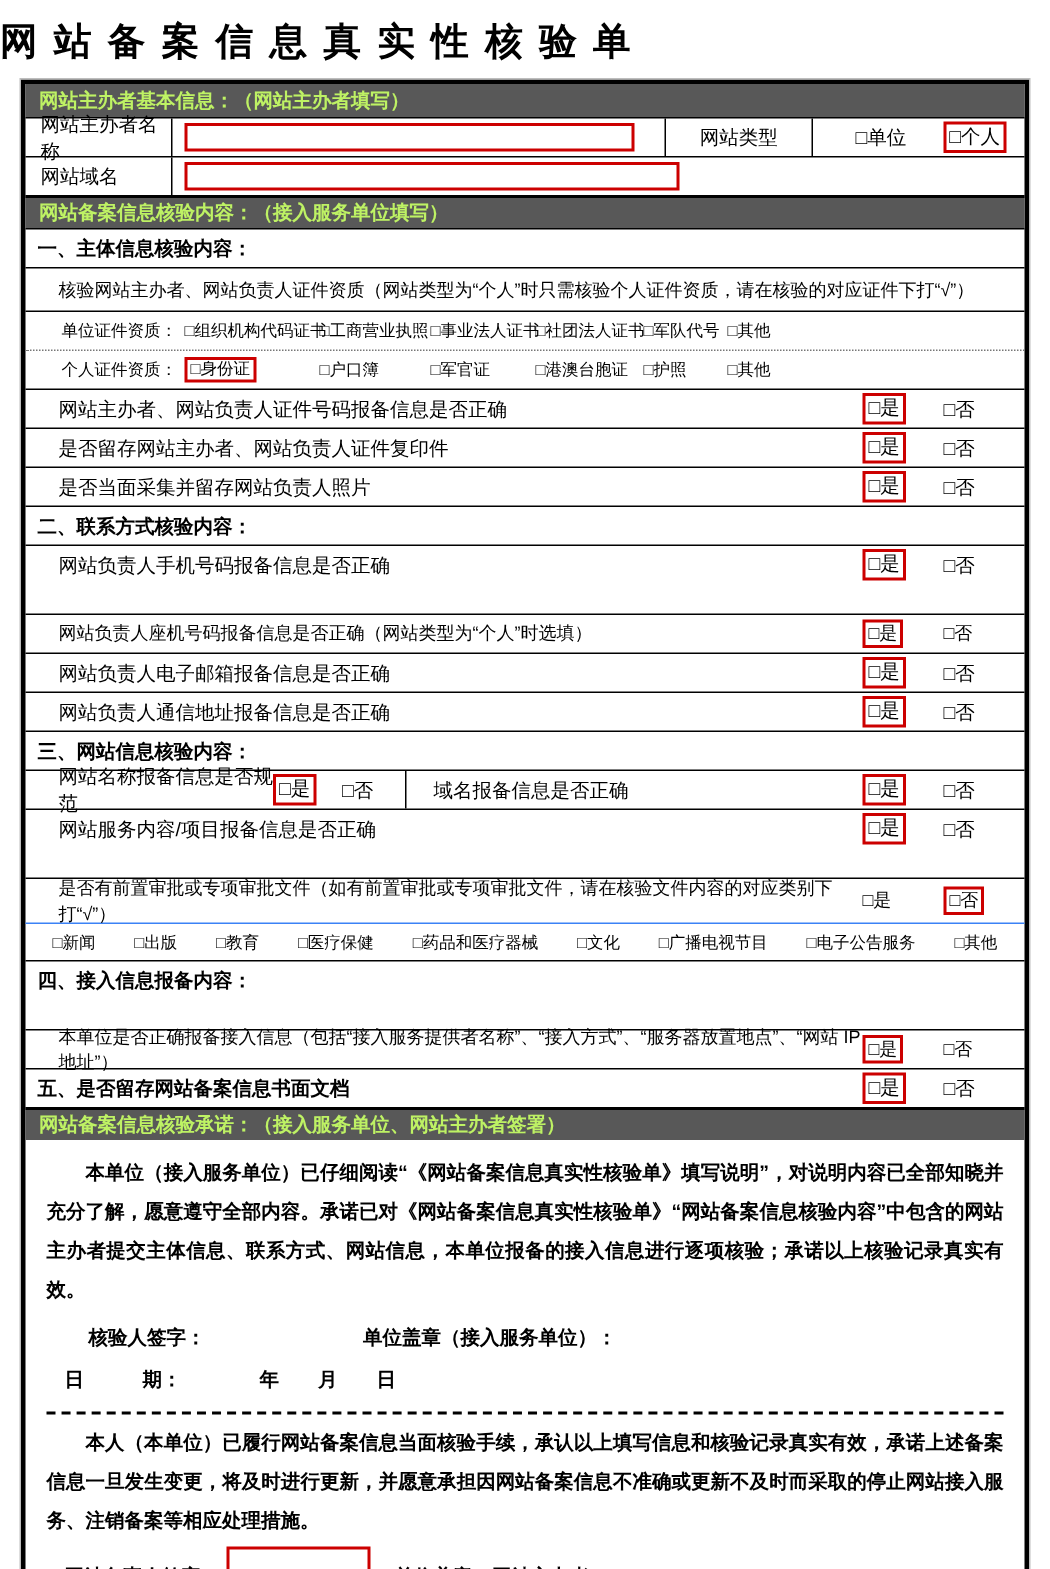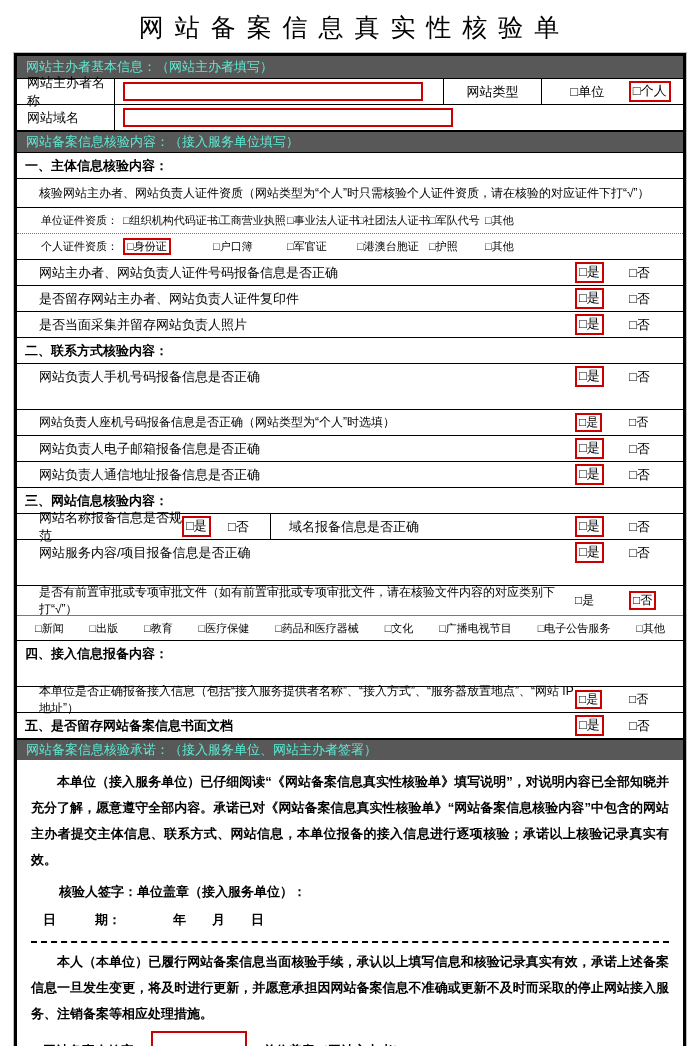--- a/index.html
+++ b/index.html
@@ -3,29 +3,29 @@
 <meta charset="utf-8">
 <style>
   * { box-sizing: border-box; }
   html,body { margin:0; padding:0; }
   body {
     width:700px; height:1046px; overflow:hidden;
     background:#ffffff; color:#000;
     font-family:"Liberation Sans","DejaVu Sans",sans-serif;
   }
   .page-title {
-    text-align:center; font-weight:normal; font-size:25px;
+    text-align:left; font-weight:bold; font-size:25px;
     letter-spacing:2px; margin:11px 0 9px;
   }
   .form {
     margin:0 14px; border:3px solid #000; outline:1px solid #bdbdbd;
     background:#fff;
   }
   .bar {
-    background:#585858; color:#5eead4; font-weight:normal; font-size:13px;
+    background:#585858; color:#bef264; font-weight:bold; font-size:13px;
     height:22px; display:flex; align-items:center; padding-left:9px;
     border-top:2px solid #000;
   }
   .bar.first { border-top:none; }
   .row {
     display:flex; align-items:center; border-top:1px solid #000;
     font-size:13px; height:26px; padding-left:22px;
   }
   .row.noind { padding-left:0; }
   .row.sect { padding-left:8px; font-weight:bold; }
@@ -53,21 +53,21 @@
   .co5 { width:56px; flex:none; } .co6 { flex:1; }
   .cats { display:flex; justify-content:space-between; align-items:center;
     height:25px; font-size:11px; padding:0 18px; border-top:1px solid #3b82f6; }
   .half-l { width:253px; flex:none; display:flex; align-items:center; height:100%; padding-left:22px;justify-content:center; }
   .half-l .yn { padding-right:8px; }
   .half-l .yn .y { width:46px; } .half-l .yn .n { width:34px; }
   .half-r { flex:1; display:flex; align-items:center; height:100%; border-left:1px solid #000; padding-left:18px; }
   .commit { padding:6px 14px 0; font-weight:bold; font-size:13px; }
   .commit p { text-indent:2em; line-height:26px; margin:3px 0; text-align:justify; }
   .sigline { display:flex; align-items:center; margin:10px 0 0 28px; }
-  .sigline .seal { }
+  .sigline .seal { margin-left:105px; }
   .dateline { margin:10px 0 0 12px; }
   .dash { border-top:2px dashed #000; margin:12px 0 6px; }
   .sig2 { display:flex; align-items:center; margin:4px 0 0 12px; }
   .sigbox { width:96px; height:40px; border:2px solid #cc0000; margin:0 16px 0 4px; flex:none; }
   .dateline2 { margin:6px 0 10px 12px; }
 </style>
 </head>
 <body>
 
 <div class="page-title">网 站 备 案 信 息 真 实 性 核 验 单</div>

